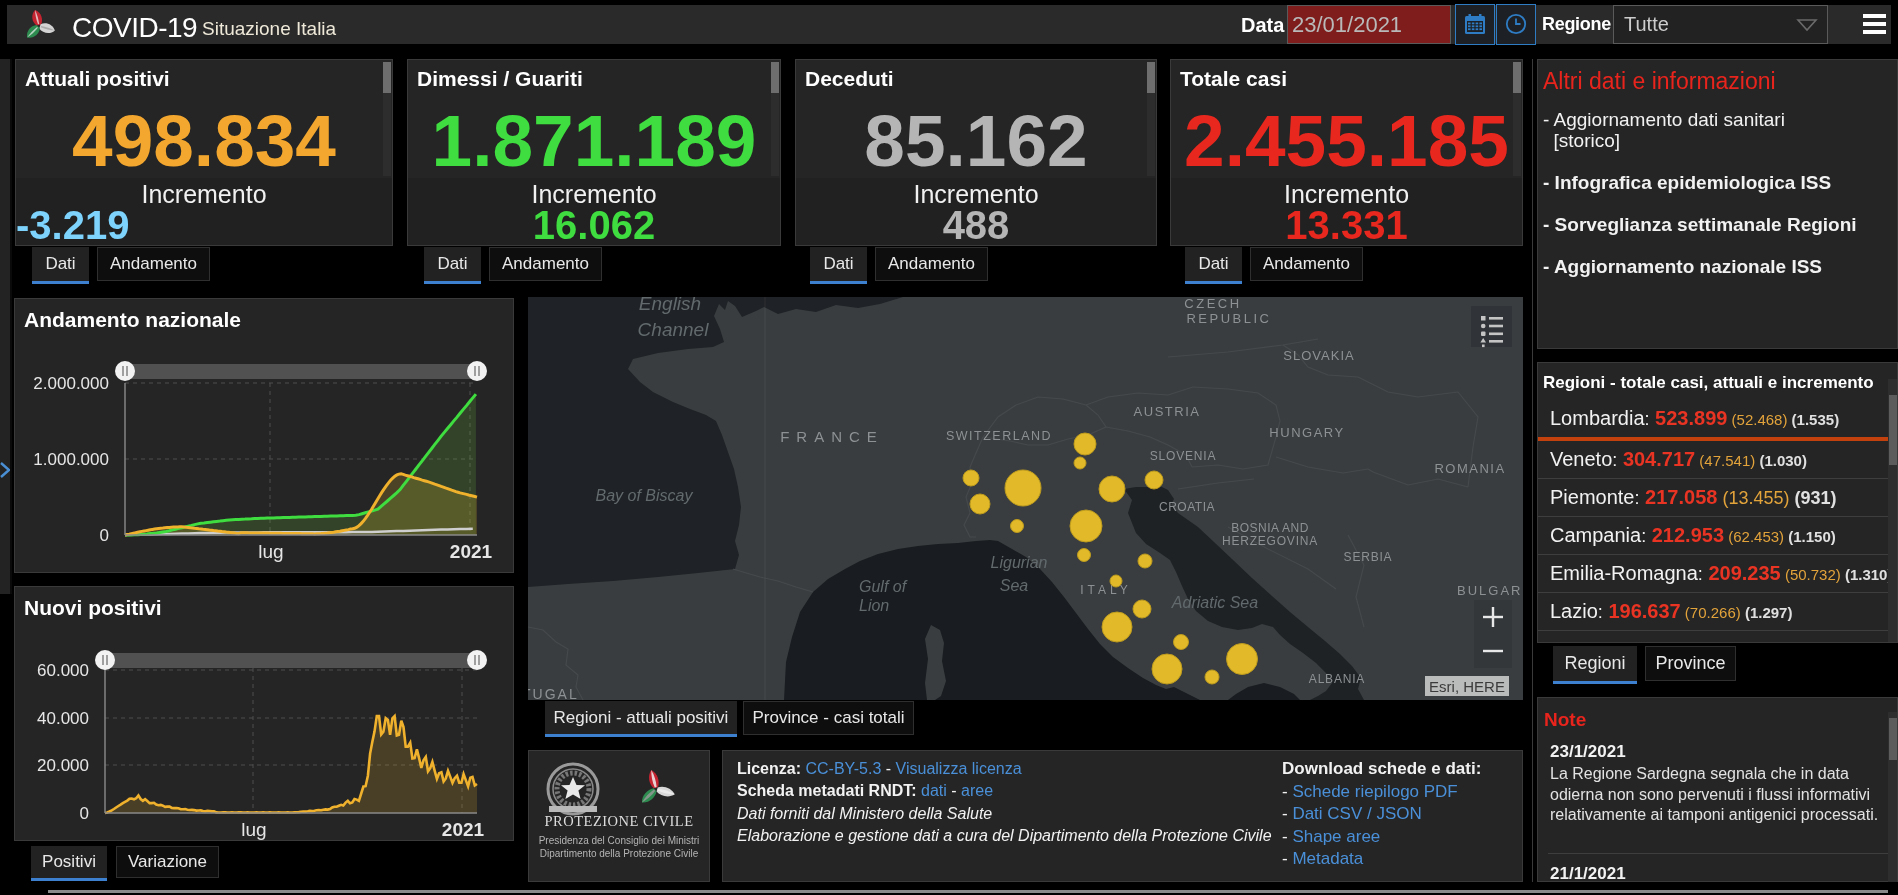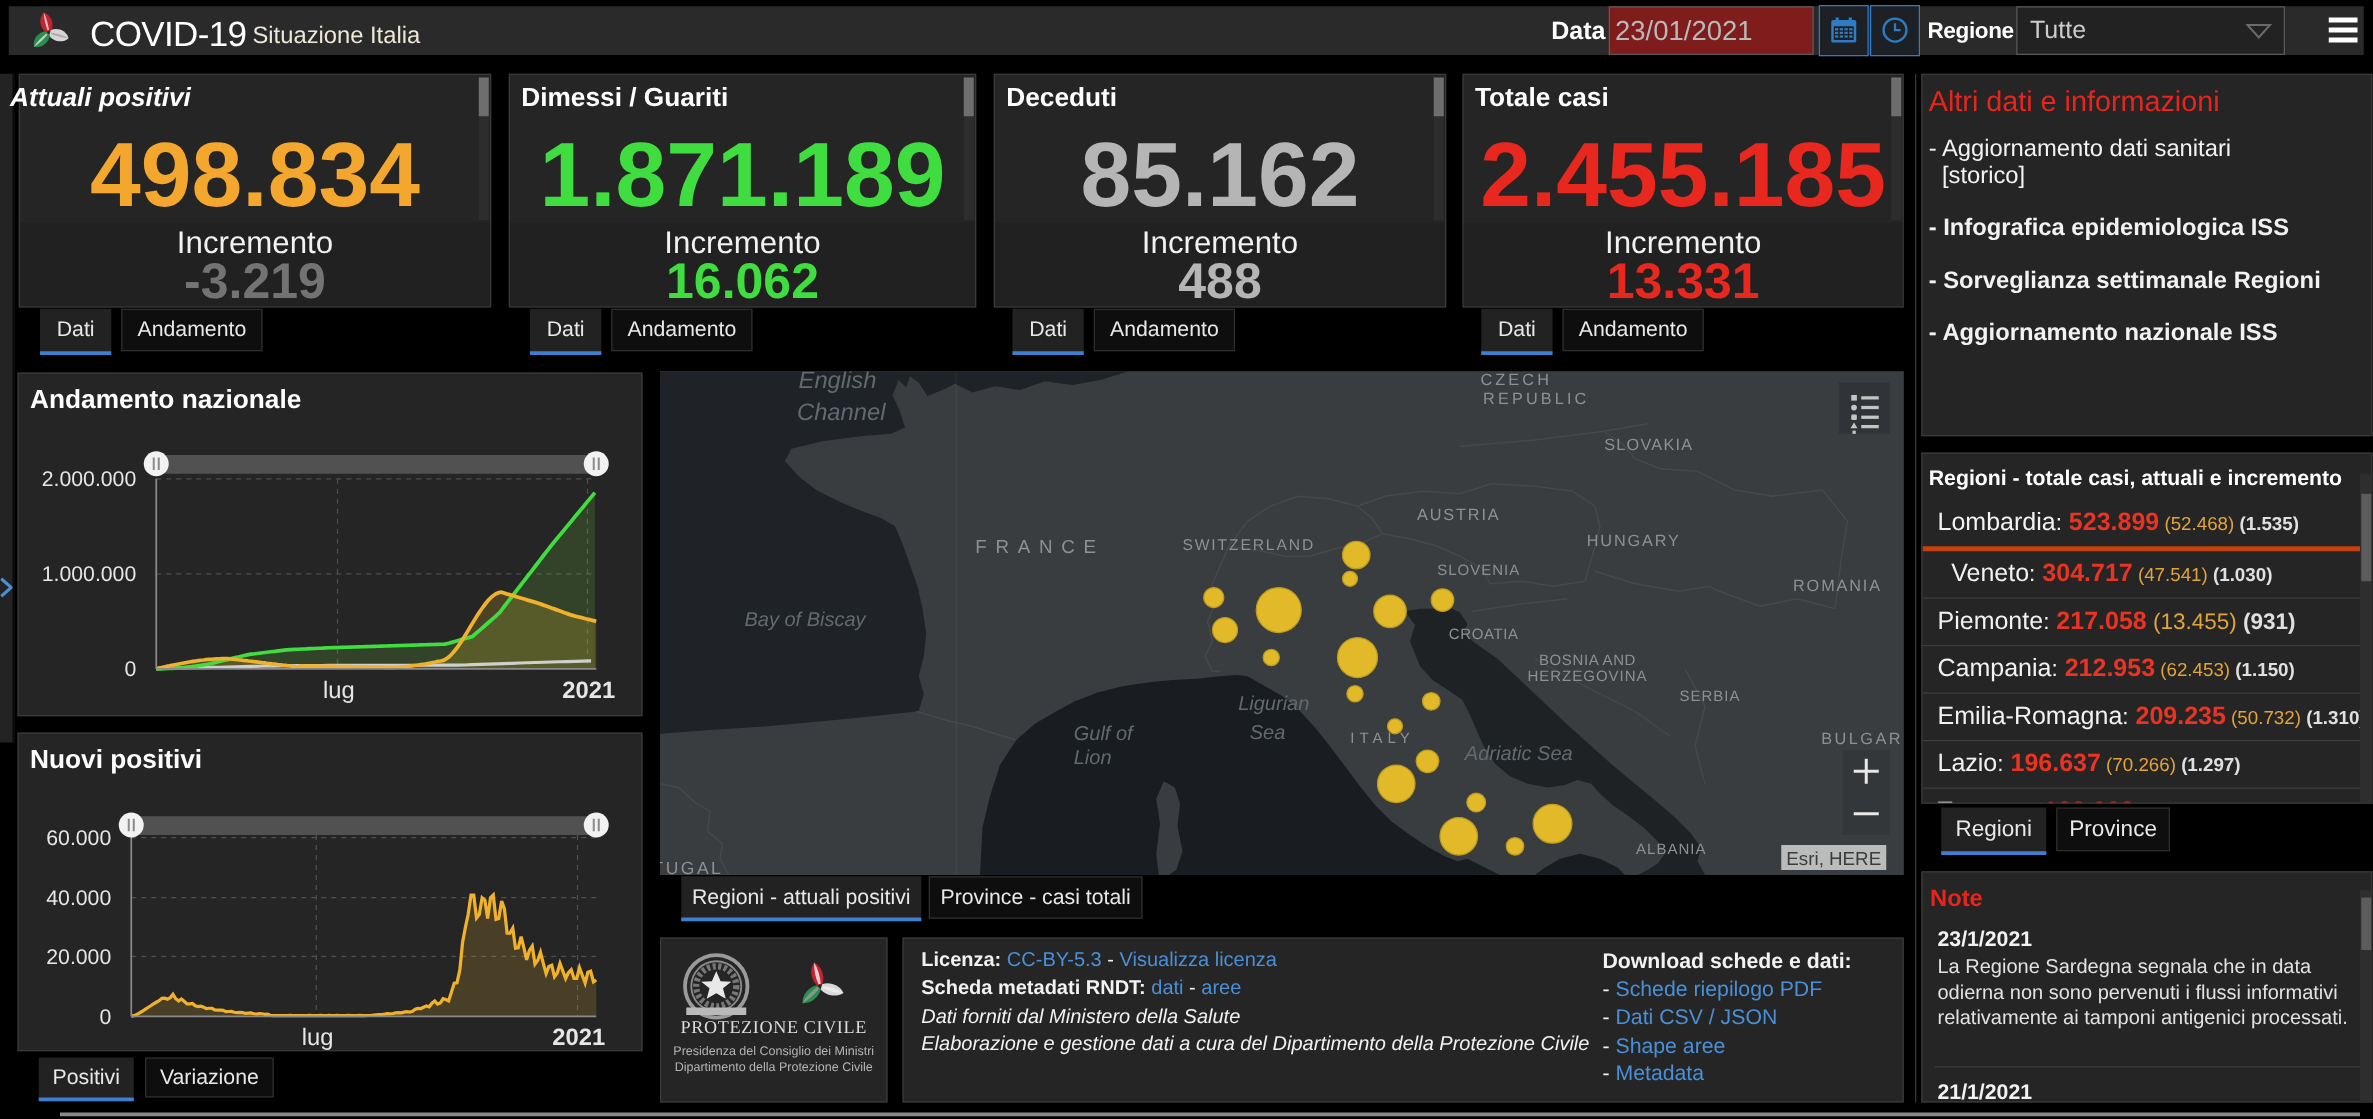--- a/index.html
+++ b/index.html
@@ -71,24 +71,24 @@
 
 <div class="a" style="left:0;top:59px;width:10px;height:535px;background:#232323;border-right:2px solid #0a0a0a;"></div>
 <svg class="a" style="left:0px;top:461px;" width="10" height="18" viewBox="0 0 10 18">
     <path d="M1 2 L9 9 L1 16" fill="none" stroke="#4a8fd4" stroke-width="2.4"></path>
   </svg>
 
 <div class="panel" style="left:15px;top:59px;width:378px;height:187px;"></div>
 <div class="a" style="left:16px;top:178px;width:376px;height:67px;background:#212121;"></div>
 <div class="a" style="left:383px;top:62px;width:8px;height:114px;background:#2d2d2d;"></div>
 <div class="a" style="left:383px;top:62px;width:8px;height:31px;background:#6e6e6e;"></div>
-<div class="ttl a" style="left:8px;top:67px;font-style:italic;">Attuali positivi</div>
+<div class="ttl a" style="left:25px;top:67px;">Attuali positivi</div>
 <div class="a" style="left:16px;top:99px;width:376px;text-align:center;color:#f3a72e;font-size:73px;font-weight:bold;">498.834</div>
 <div class="a" style="left:16px;top:180px;width:376px;text-align:center;color:#f1f1f1;font-size:25px;">Incremento</div>
-<div class="a" style="left:16px;top:203px;width:376px;text-align:center;color:#737373;font-size:40px;font-weight:bold;">-3.219</div>
+<div class="a" style="left:16px;top:203px;width:376px;text-align:left;color:#7dd3fc;font-size:40px;font-weight:bold;">-3.219</div>
 <div class="tab tabA" style="left:32px;top:247px;width:57px;height:37px;line-height:34px;">Dati</div>
 <div class="tab tabI" style="left:97px;top:247px;width:113px;height:34px;line-height:32px;">Andamento</div>
 
 <div class="panel" style="left:407px;top:59px;width:374px;height:187px;"></div>
 <div class="a" style="left:408px;top:178px;width:372px;height:67px;background:#212121;"></div>
 <div class="a" style="left:771px;top:62px;width:8px;height:114px;background:#2d2d2d;"></div>
 <div class="a" style="left:771px;top:62px;width:8px;height:31px;background:#6e6e6e;"></div>
 <div class="ttl a" style="left:417px;top:67px;">Dimessi / Guariti</div>
 <div class="a" style="left:408px;top:99px;width:372px;text-align:center;color:#3fdd3f;font-size:73px;font-weight:bold;">1.871.189</div>
 <div class="a" style="left:408px;top:180px;width:372px;text-align:center;color:#f1f1f1;font-size:25px;">Incremento</div>
@@ -314,21 +314,21 @@
 <div class="a" style="left:1543px;top:68px;color:#e8241d;font-size:23px;font-weight:normal;">Altri dati e informazioni</div>
 <div class="a" style="left:1543px;top:109px;width:330px;color:#f2f2f2;font-size:19px;font-weight:normal;line-height:21px;">- Aggiornamento dati sanitari<br>&nbsp;&nbsp;[storico]</div>
 <div class="a" style="left:1543px;top:172px;color:#f2f2f2;font-size:19px;font-weight:bold;">- Infografica epidemiologica ISS</div>
 <div class="a" style="left:1543px;top:214px;color:#f2f2f2;font-size:19px;font-weight:bold;">- Sorveglianza settimanale Regioni</div>
 <div class="a" style="left:1543px;top:256px;color:#f2f2f2;font-size:19px;font-weight:bold;">- Aggiornamento nazionale ISS</div>
 
 <div class="panel" style="left:1537px;top:362px;width:361px;height:281px;overflow:hidden;"></div>
 <div class="a" style="left:1543px;top:373px;color:#fff;font-size:17px;font-weight:bold;">Regioni - totale casi, attuali e incremento</div>
 <div class="a" style="left:1538px;top:399px;width:351px;height:243px;overflow:hidden;">
  <div style="height:38px;border-bottom:4px solid #c2410c;font-size:20px;line-height:38px;color:#f2f2f2;padding-left:12px;white-space:nowrap;">Lombardia<span style="font-size:18px;">:</span> <span style="color:#e93323;font-weight:bold;">523.899</span><span style="font-size:15px;color:#e0e0e0;font-weight:bold;"> <span style="color:#e2a33b;font-weight:normal;">(52.468)</span> (1.535)</span></div>
- <div style="height:37px;border-bottom:1px solid #3e3e3e;font-size:20px;line-height:37px;color:#f2f2f2;padding-left:23px;white-space:nowrap;">Veneto<span style="font-size:18px;">:</span> <span style="color:#e93323;font-weight:bold;">304.717</span><span style="font-size:15px;color:#e0e0e0;font-weight:bold;"> <span style="color:#e2a33b;font-weight:normal;">(47.541)</span> (1.030)</span></div>
+ <div style="height:37px;border-bottom:1px solid #3e3e3e;font-size:20px;line-height:37px;color:#f2f2f2;padding-left:12px;white-space:nowrap;">Veneto<span style="font-size:18px;">:</span> <span style="color:#e93323;font-weight:bold;">304.717</span><span style="font-size:15px;color:#e0e0e0;font-weight:bold;"> <span style="color:#e2a33b;font-weight:normal;">(47.541)</span> (1.030)</span></div>
  <div style="height:37px;border-bottom:1px solid #3e3e3e;font-size:20px;line-height:37px;color:#f2f2f2;padding-left:12px;white-space:nowrap;">Piemonte<span style="font-size:18px;">:</span> <span style="color:#e93323;font-weight:bold;">217.058</span><span style="font-size:18px;color:#e0e0e0;font-weight:bold;"> <span style="color:#e2a33b;font-weight:normal;">(13.455)</span> (931)</span></div>
  <div style="height:37px;border-bottom:1px solid #3e3e3e;font-size:20px;line-height:37px;color:#f2f2f2;padding-left:12px;white-space:nowrap;">Campania<span style="font-size:18px;">:</span> <span style="color:#e93323;font-weight:bold;">212.953</span><span style="font-size:15px;color:#e0e0e0;font-weight:bold;"> <span style="color:#e2a33b;font-weight:normal;margin-top:23px;">(62.453)</span> (1.150)</span></div>
  <div style="height:37px;border-bottom:1px solid #3e3e3e;font-size:20px;line-height:37px;color:#f2f2f2;padding-left:12px;white-space:nowrap;">Emilia-Romagna<span style="font-size:18px;">:</span> <span style="color:#e93323;font-weight:bold;">209.235</span><span style="font-size:15px;color:#e0e0e0;font-weight:bold;"> <span style="color:#e2a33b;font-weight:normal;">(50.732)</span> (1.310)</span></div>
  <div style="height:37px;border-bottom:1px solid #3e3e3e;font-size:20px;line-height:37px;color:#f2f2f2;padding-left:12px;white-space:nowrap;">Lazio<span style="font-size:18px;">:</span> <span style="color:#e93323;font-weight:bold;">196.637</span><span style="font-size:15px;color:#e0e0e0;font-weight:bold;"> <span style="color:#e2a33b;font-weight:normal;">(70.266)</span> (1.297)</span></div>
  <div style="height:37px;font-size:20px;line-height:37px;color:#f2f2f2;padding-left:12px;white-space:nowrap;">Toscana<span style="font-size:18px;">:</span> <span style="color:#e93323;font-weight:bold;">133.902</span><span style="font-size:15px;color:#e0e0e0;font-weight:bold;"> <span style="color:#e2a33b;font-weight:normal;">(8.941)</span> (780)</span></div>
 </div>
 <div class="a" style="left:1888px;top:379px;width:9px;height:263px;background:#2e2e2e;"></div>
 <div class="a" style="left:1889px;top:395px;width:8px;height:70px;background:#5c5c5c;"></div>
 <div class="tab tabA" style="left:1553px;top:646px;width:84px;height:38px;line-height:34px;font-size:18px;">Regioni</div>
 <div class="tab tabI" style="left:1645px;top:646px;width:91px;height:35px;line-height:32px;font-size:18px;">Province</div>

